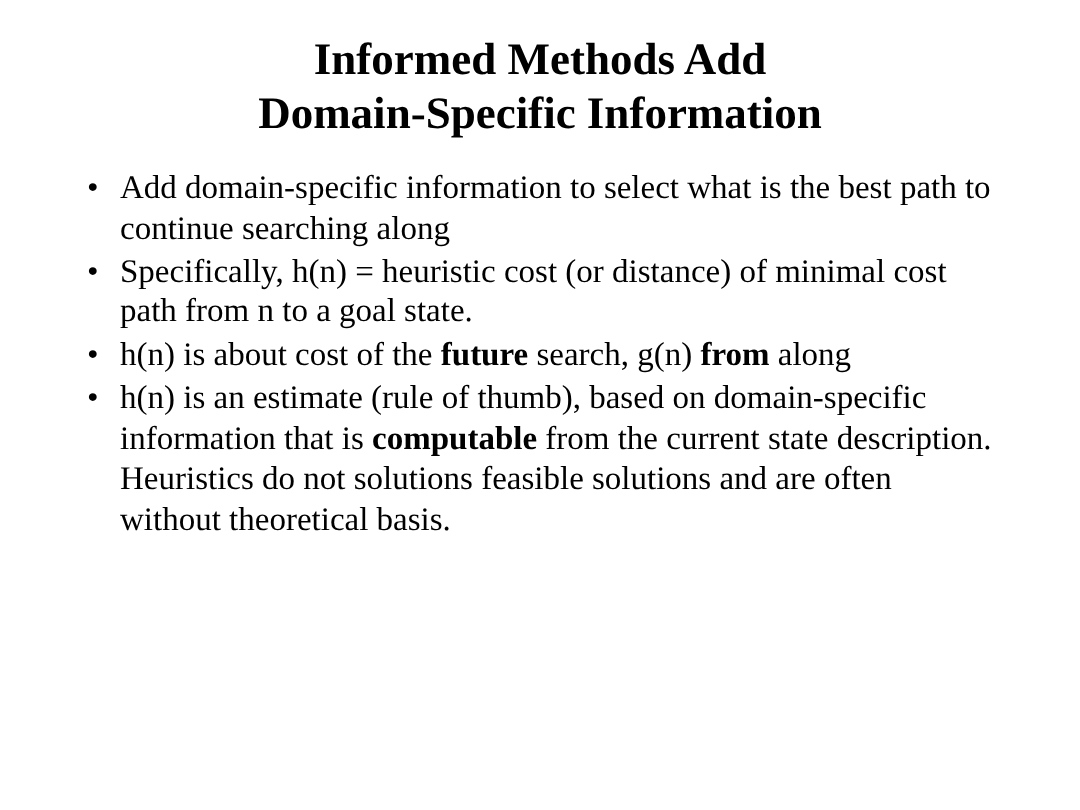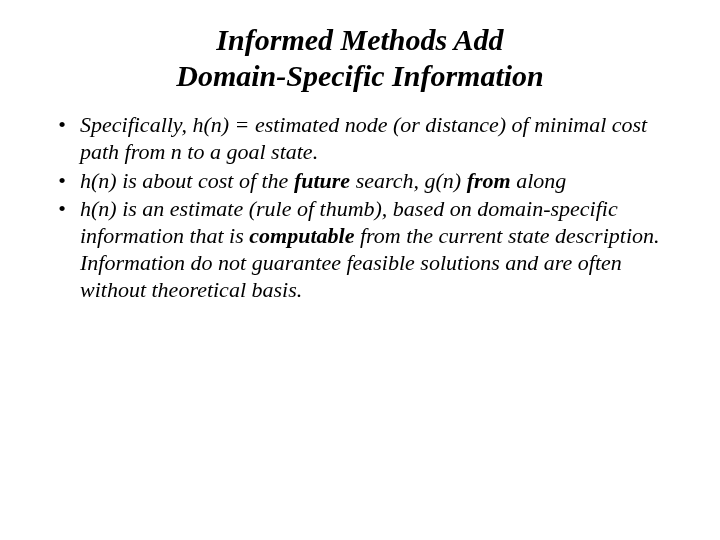--- a/index.html
+++ b/index.html
@@ -9,21 +9,20 @@
     height: 540px;
     background: #ffffff;
     font-family: "Times New Roman", Times, serif;
     color: #000000;
   }
   .slide {
     box-sizing: border-box;
     width: 720px;
     height: 540px;
     padding: 18px 48px 0 48px;
-    font-style: italic;
   }
   .title {
     text-align: center;
     font-weight: bold;
     font-size: 30px;
     line-height: 1.2;
     margin: 4px 0 18px 0;
   }
   ul.bullets {
     list-style: none;
@@ -50,21 +49,22 @@
 </head>
 <body>
 
 <div class="slide">
   <div class="title">
     <span>Informed Methods Add</span><br>
     <span>Domain-Specific Information</span>
   </div>
 
   <ul class="bullets">
-    <li><span>Specifically, h(n) = estimated node (or distance) of minimal cost path from n to a goal state.</span></li>
+    <li><span>Add domain-specific information to select what is the best path to continue searching along</span></li>
+    <li><span>Specifically, h(n) = heuristic cost (or distance) of minimal cost path from n to a goal state.</span></li>
     <li>
       <span>h(n) is about cost of the </span><span class="bold">future</span><span> search, g(n) </span><span class="bold">from</span><span> along</span>
     </li>
     <li>
-      <span>h(n) is an estimate (rule of thumb), based on domain-specific information that is </span><span class="bold">computable</span><span> from the current state description. Information do not guarantee feasible solutions and are often without theoretical basis.</span>
+      <span>h(n) is an estimate (rule of thumb), based on domain-specific information that is </span><span class="bold">computable</span><span> from the current state description. Heuristics do not solutions feasible solutions and are often without theoretical basis.</span>
     </li>
   </ul>
 </div>
 
 </body></html>

